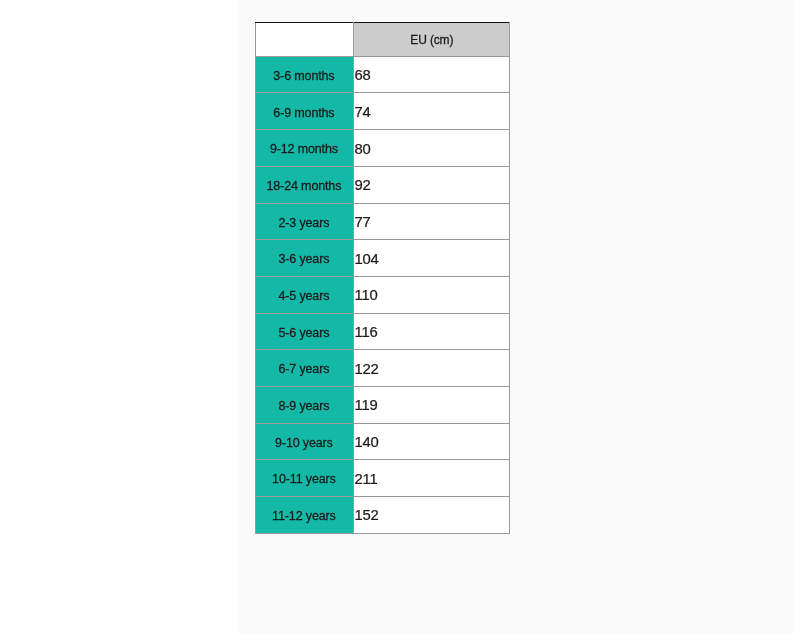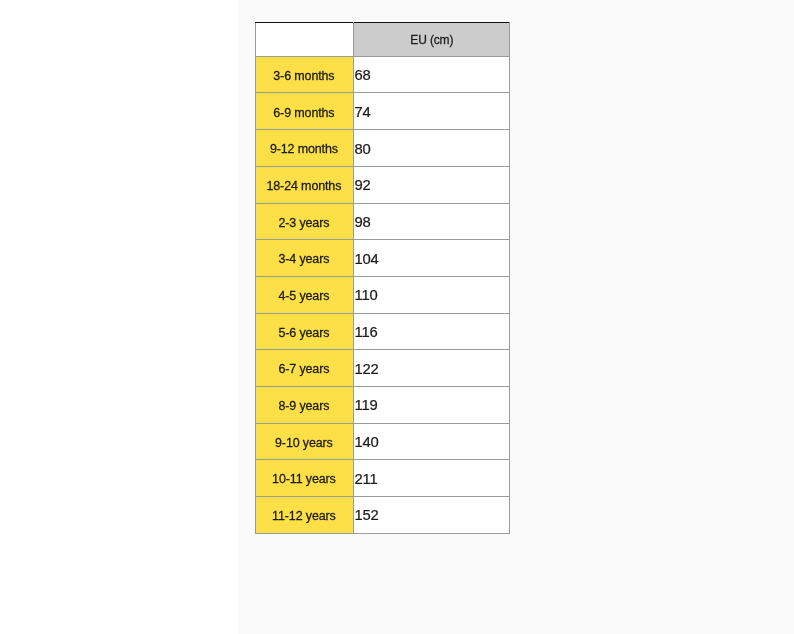--- a/index.html
+++ b/index.html
@@ -66,21 +66,21 @@
     -webkit-text-stroke: 0.26px #1a1a1a;
     line-height: 13px;
     font-weight: 400;
     color: #1a1a1a;
     text-align: center;
     position: relative;
     top: 0.7px;
   }
 
   .size-table tbody td { height: 35.7px; vertical-align: middle; }
-  .size-table td.label-cell { background: #fde047; }
+  .size-table td.label-cell { background: #14b8a6; }
   .size-table td.value-cell { background: #ffffff; }
   .size-table td.label-cell > span {
     display: block;
     font-size: 12.5px;
     letter-spacing: -0.14px;
     -webkit-text-stroke: 0.26px #1a1a1a;
     line-height: 13px;
     color: #1a1a1a;
     text-align: center;
     position: relative;
@@ -148,26 +148,26 @@
           </td>
           <td class="value-cell">
             <span>92</span>
           </td>
         </tr>
         <tr>
           <td class="label-cell">
             <span>2-3 years</span>
           </td>
           <td class="value-cell">
-            <span>98</span>
-          </td>
-        </tr>
-        <tr>
-          <td class="label-cell">
-            <span>3-4 years</span>
+            <span>77</span>
+          </td>
+        </tr>
+        <tr>
+          <td class="label-cell">
+            <span>3-6 years</span>
           </td>
           <td class="value-cell">
             <span>104</span>
           </td>
         </tr>
         <tr>
           <td class="label-cell">
             <span>4-5 years</span>
           </td>
           <td class="value-cell">

